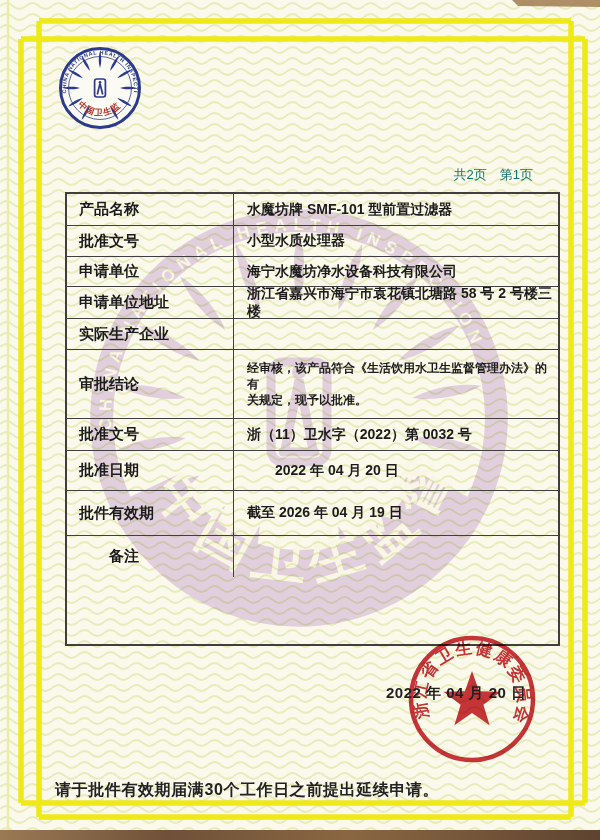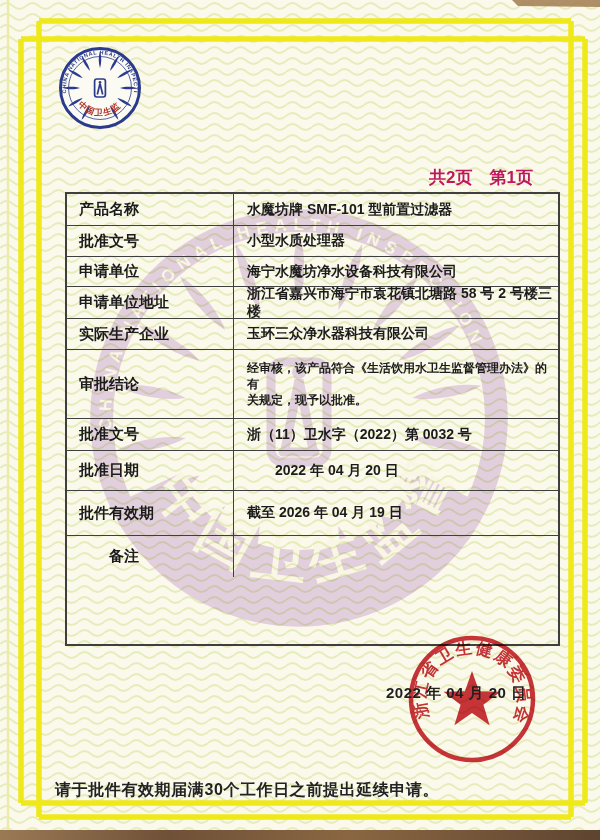--- a/index.html
+++ b/index.html
@@ -6,21 +6,21 @@
   body{width:600px;height:840px;overflow:hidden;
        font-family:"Liberation Sans","DejaVu Sans",sans-serif;}
   #page{position:relative;width:600px;height:840px;background:#fbf8ec;overflow:hidden;}
   .abs{position:absolute;}
   svg{display:block;}
 
   
   #title{left:76px;top:62px;width:524px;text-align:center;
          font-size:28.5px;font-weight:700;color:#141414;line-height:39px;letter-spacing:.5px;}
   #pageinfo{left:0;top:166px;width:533px;text-align:right;
-            font-size:17px;font-weight:700;color:#be185d;white-space:pre;}
+            font-size:13px;font-weight:400;color:#0f766e;white-space:pre;}
 
   
   #cert-table{left:65px;top:192px;width:495px;height:454px;box-sizing:border-box;
               border:2px solid #3f3f3f;background:transparent;}
   .trow{display:flex;box-sizing:border-box;border-top:1.7px solid #3f3f3f;}
   .trow:first-child{border-top:none;}
   .lbl{width:167px;box-sizing:border-box;border-right:1.7px solid #3f3f3f;
        display:flex;align-items:center;padding-left:12px;
        font-size:15px;font-weight:700;color:#1b1b1b;}
   .lbl.remark{padding-left:42px;}
@@ -157,21 +157,20 @@
     <div class="trow" style="height:30px">
       <div class="lbl">申请单位</div>
       <div class="val">海宁水魔坊净水设备科技有限公司</div>
     </div>
     <div class="trow" style="height:32px">
       <div class="lbl">申请单位地址</div>
       <div class="val">浙江省嘉兴市海宁市袁花镇北塘路 58 号 2 号楼三楼</div>
     </div>
     <div class="trow" style="height:31px">
       <div class="lbl">实际生产企业</div>
-      <div class="val">玉环三众净水器科技有限公司</div>
     </div>
     <div class="trow" style="height:69px">
       <div class="lbl">审批结论</div>
       <div class="val pre">经审核，该产品符合《生活饮用水卫生监督管理办法》的有
 关规定，现予以批准。</div>
     </div>
     <div class="trow" style="height:32px">
       <div class="lbl">批准文号</div>
       <div class="val">浙（11）卫水字（2022）第 0032 号</div>
     </div>

